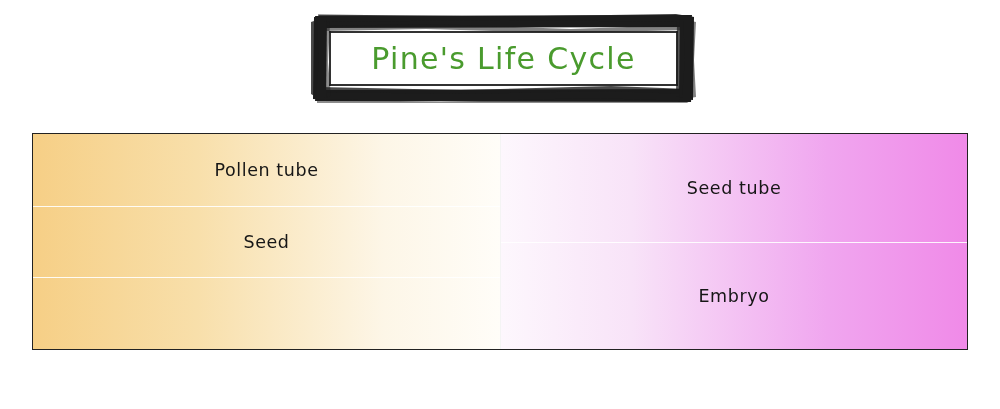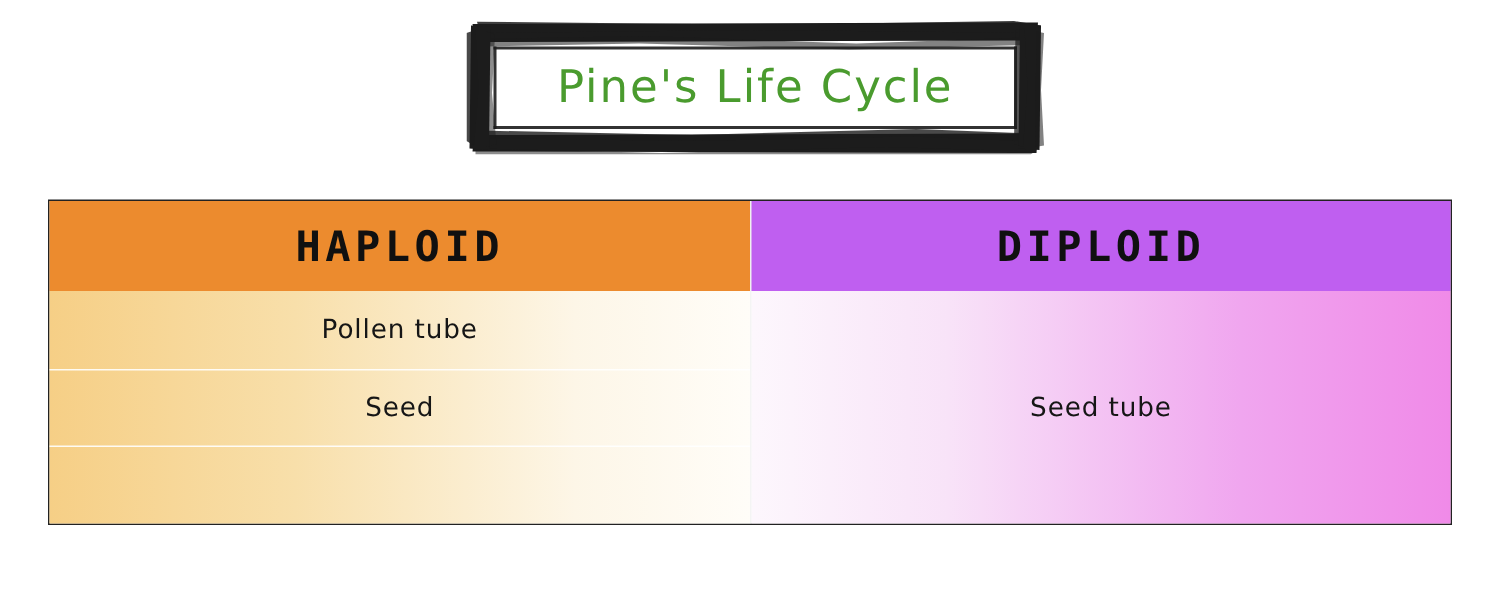--- a/index.html
+++ b/index.html
@@ -138,31 +138,28 @@
       <path d="M18,70 L367,70 L367,72 L18,72 Z" opacity="0.9"></path>
       <path d="M18,17 L20,17 L20,72 L18,72 Z" opacity="0.9"></path>
       <path d="M365,17 L367,17 L367,72 L365,72 Z" opacity="0.9"></path>
     </g>
   </svg>
   <div id="title-text">Pine's Life Cycle</div>
 </div>
 
 <div id="table">
 
-  <div class="hdr-row">
-    <div class="hdr-cell left">HAPLOID</div>
-    <div class="hdr-cell right">DIPLOID</div>
-  </div>
 
   <div id="body-row">
 
     <div class="col left">
       <div class="cell">Pollen tube</div>
       <div class="cell sep">Seed</div>
       <div class="cell sep empty"></div>
     </div>
 
     <div class="col right">
       <div class="cell">Seed tube</div>
+      <div class="cell sep">Embryo</div>
     </div>
 
   </div>
 </div>
 
 </body></html>

